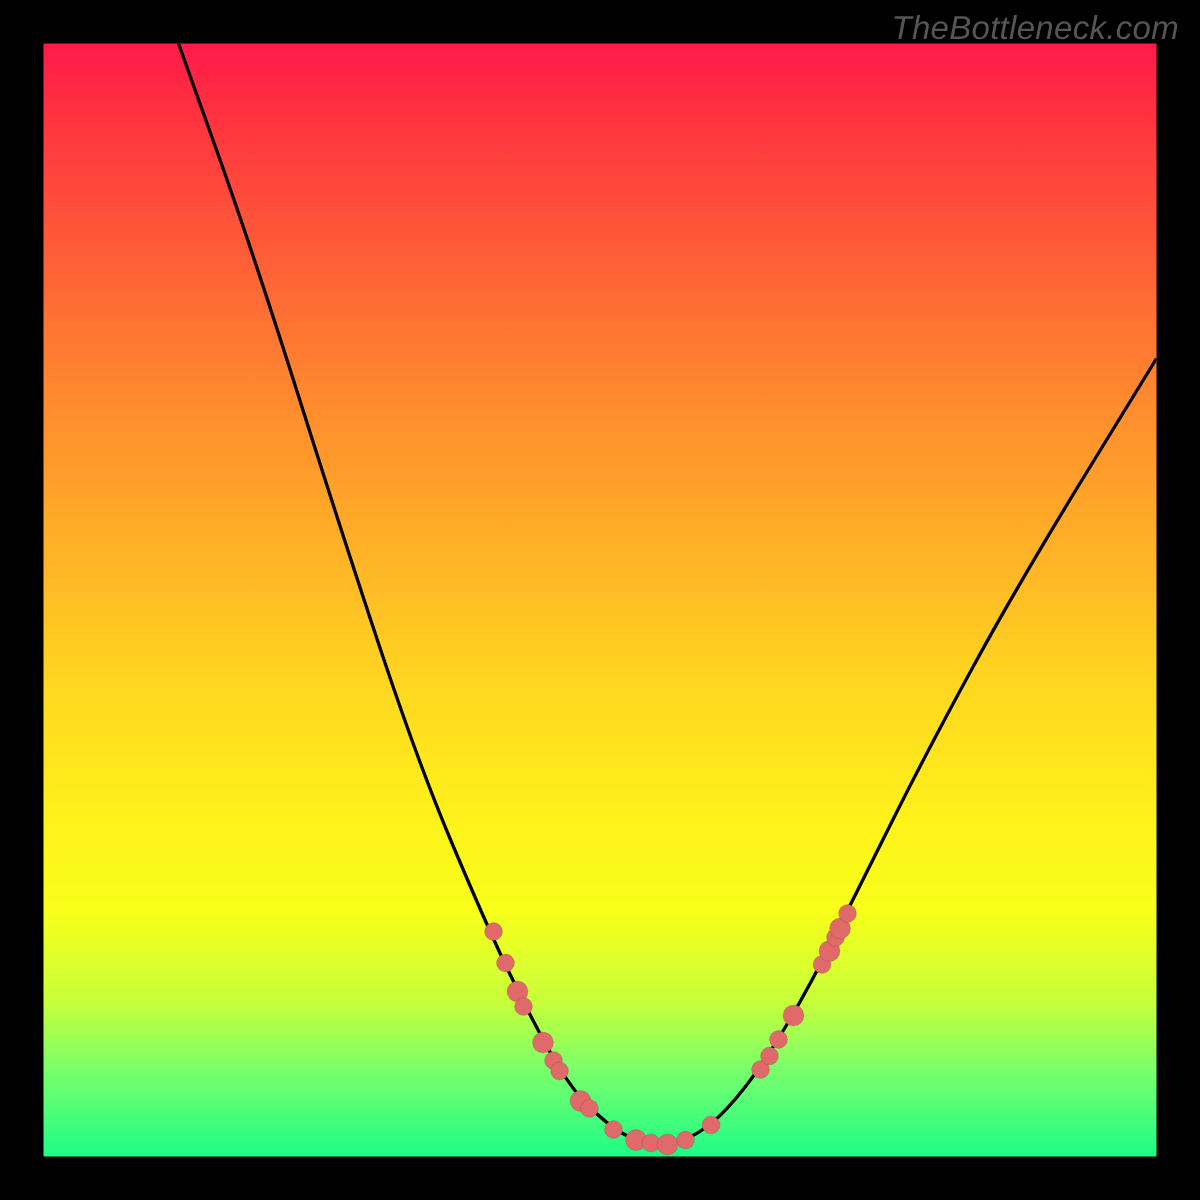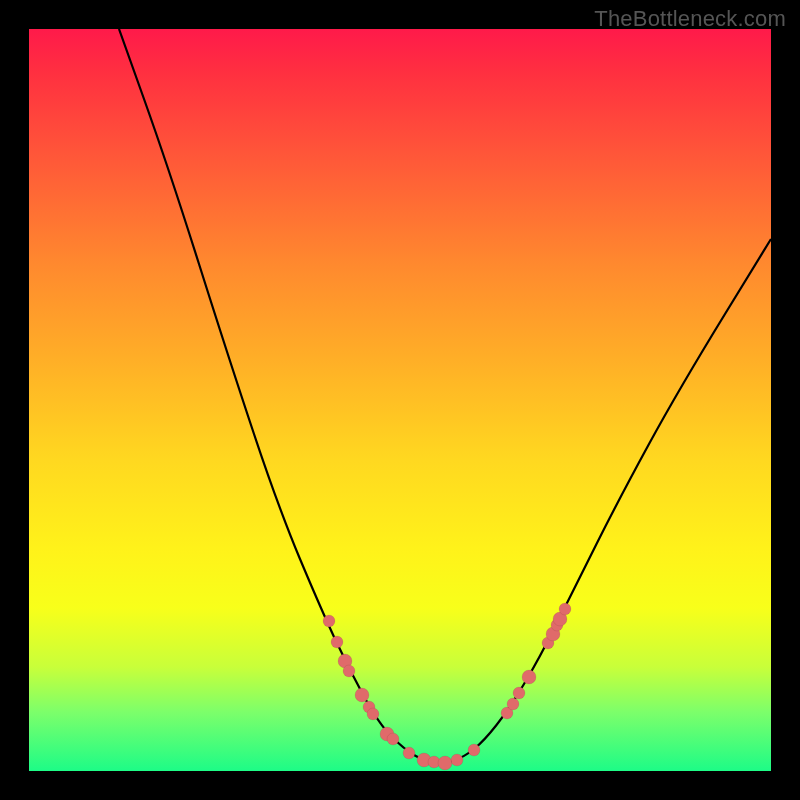--- a/index.html
+++ b/index.html
@@ -32,20 +32,21 @@
   }
   .watermark {
     position: absolute;
     top: 6px;
     right: 14px;
     color: #555;
     font-size: 22px;
     font-weight: 500;
     letter-spacing: 0.2px;
     user-select: none;
+    font-style: italic;
   }
   svg.plot {
     position: absolute;
     left: 0;
     top: 0;
     width: 742px;
     height: 742px;
   }
   .curve {
     fill: none;

